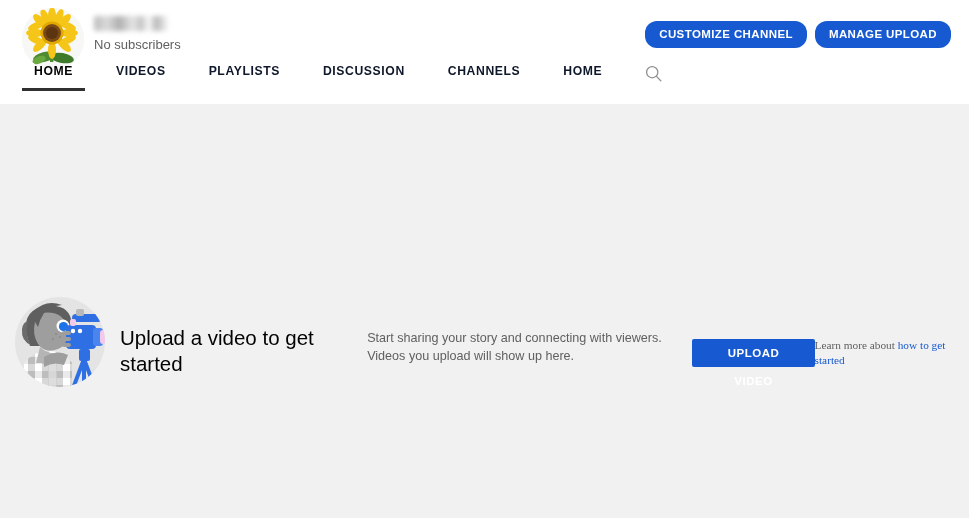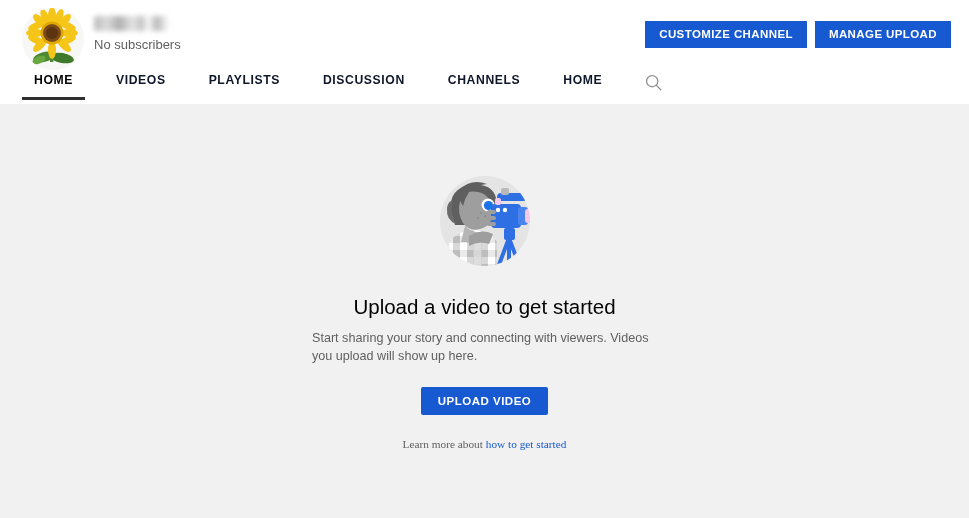--- a/index.html
+++ b/index.html
@@ -75,29 +75,29 @@
     background: #1659d1;
     color: #ffffff;
     border: none;
     font-family: "Liberation Sans", sans-serif;
     font-size: 11.5px;
     font-weight: bold;
     letter-spacing: 0.4px;
     padding: 0 14px;
     height: 27px;
     line-height: 27px;
-    border-radius: 0;
+    border-radius: 12px;
     cursor: pointer;
     white-space: nowrap;
   }
 
   
   .tabs {
     position: absolute;
-    bottom: 4px;
+    bottom: 13px;
     left: 0;
     display: flex;
     align-items: flex-end;
     padding-left: 22px;
     height: 36px;
   }
   .tab {
     font-size: 12.2px;
     font-weight: bold;
     letter-spacing: 0.6px;
@@ -121,21 +121,21 @@
     padding: 0 10px;
     margin-left: 2px;
     cursor: pointer;
   }
   .search-icon-wrap svg { display: block; }
 
   
   .main {
     height: 414px;
     display: flex;
-    flex-direction: column;
+    flex-direction: row;
     align-items: center;
     padding-top: 62px;
   }
   .illustration { width: 120px; height: 110px; }
   .illustration svg { display: block; width: 120px; height: 110px; }
 
   .empty-title {
     font-size: 20.5px;
     font-weight: normal;
     color: #030303;

